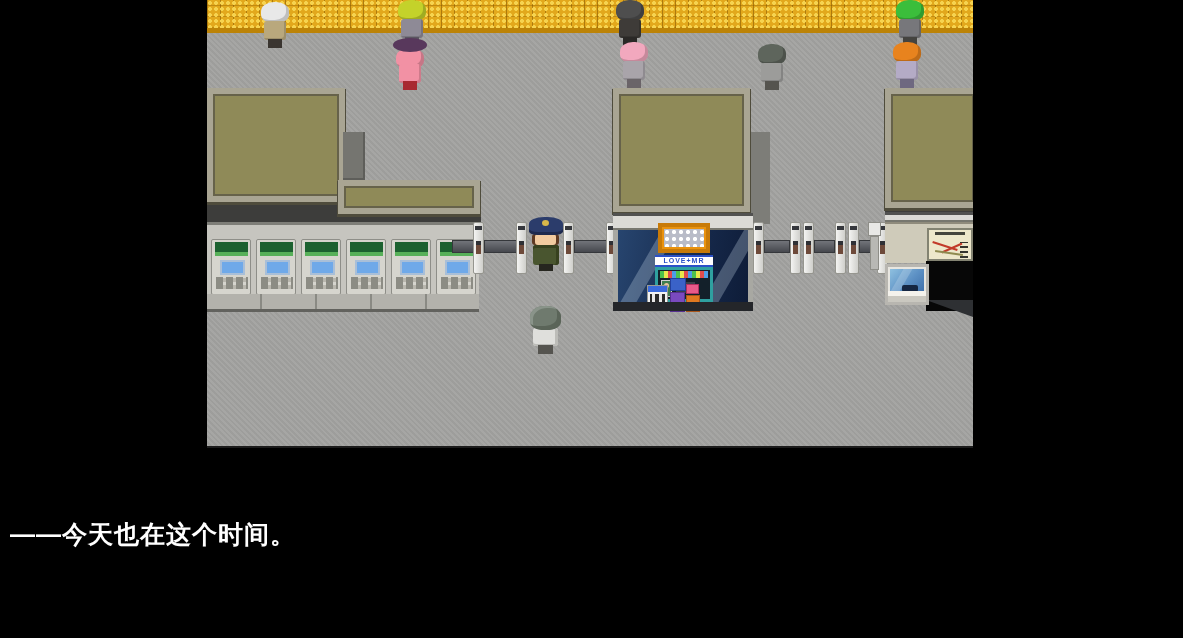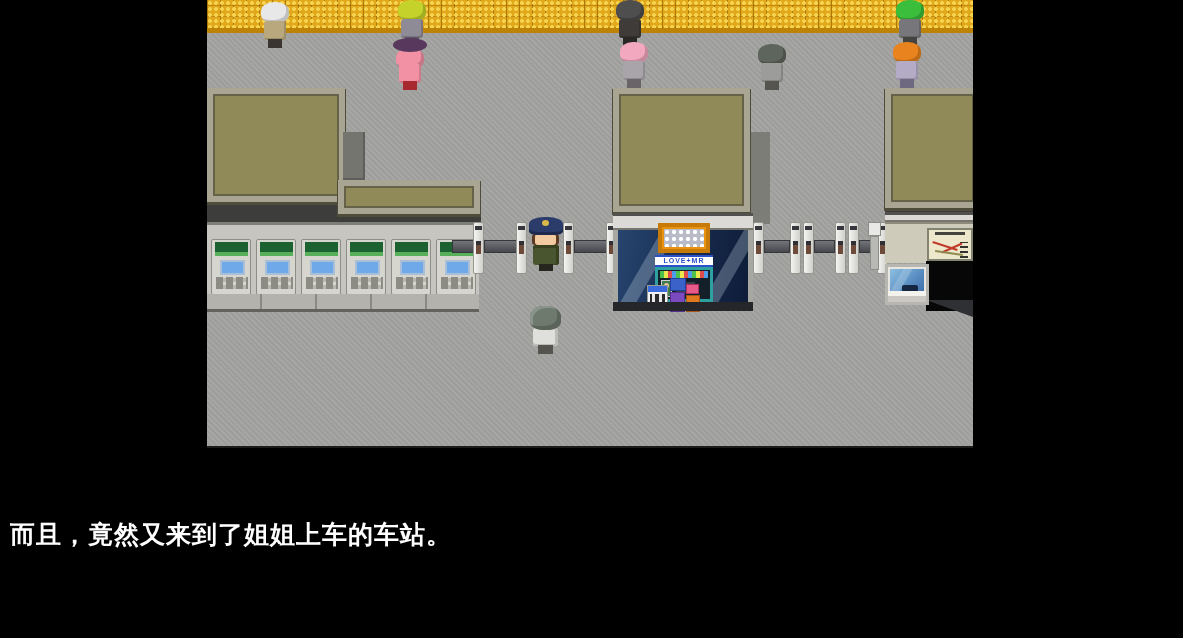--- a/index.html
+++ b/index.html
@@ -290,14 +290,14 @@
 
   <div class="player" style="left:321px;top:306px;">
     <div class="pl-body"></div>
     <div class="pl-hair"></div>
     <div class="pl-legs"></div>
   </div>
 
 </div>
 
 <div class="dialogue">
-  <div>而且，竟然又来到了姐姐上车的车站。</div>
+  <div>——今天也在这个时间。</div>
 </div>
 
 </body></html>

